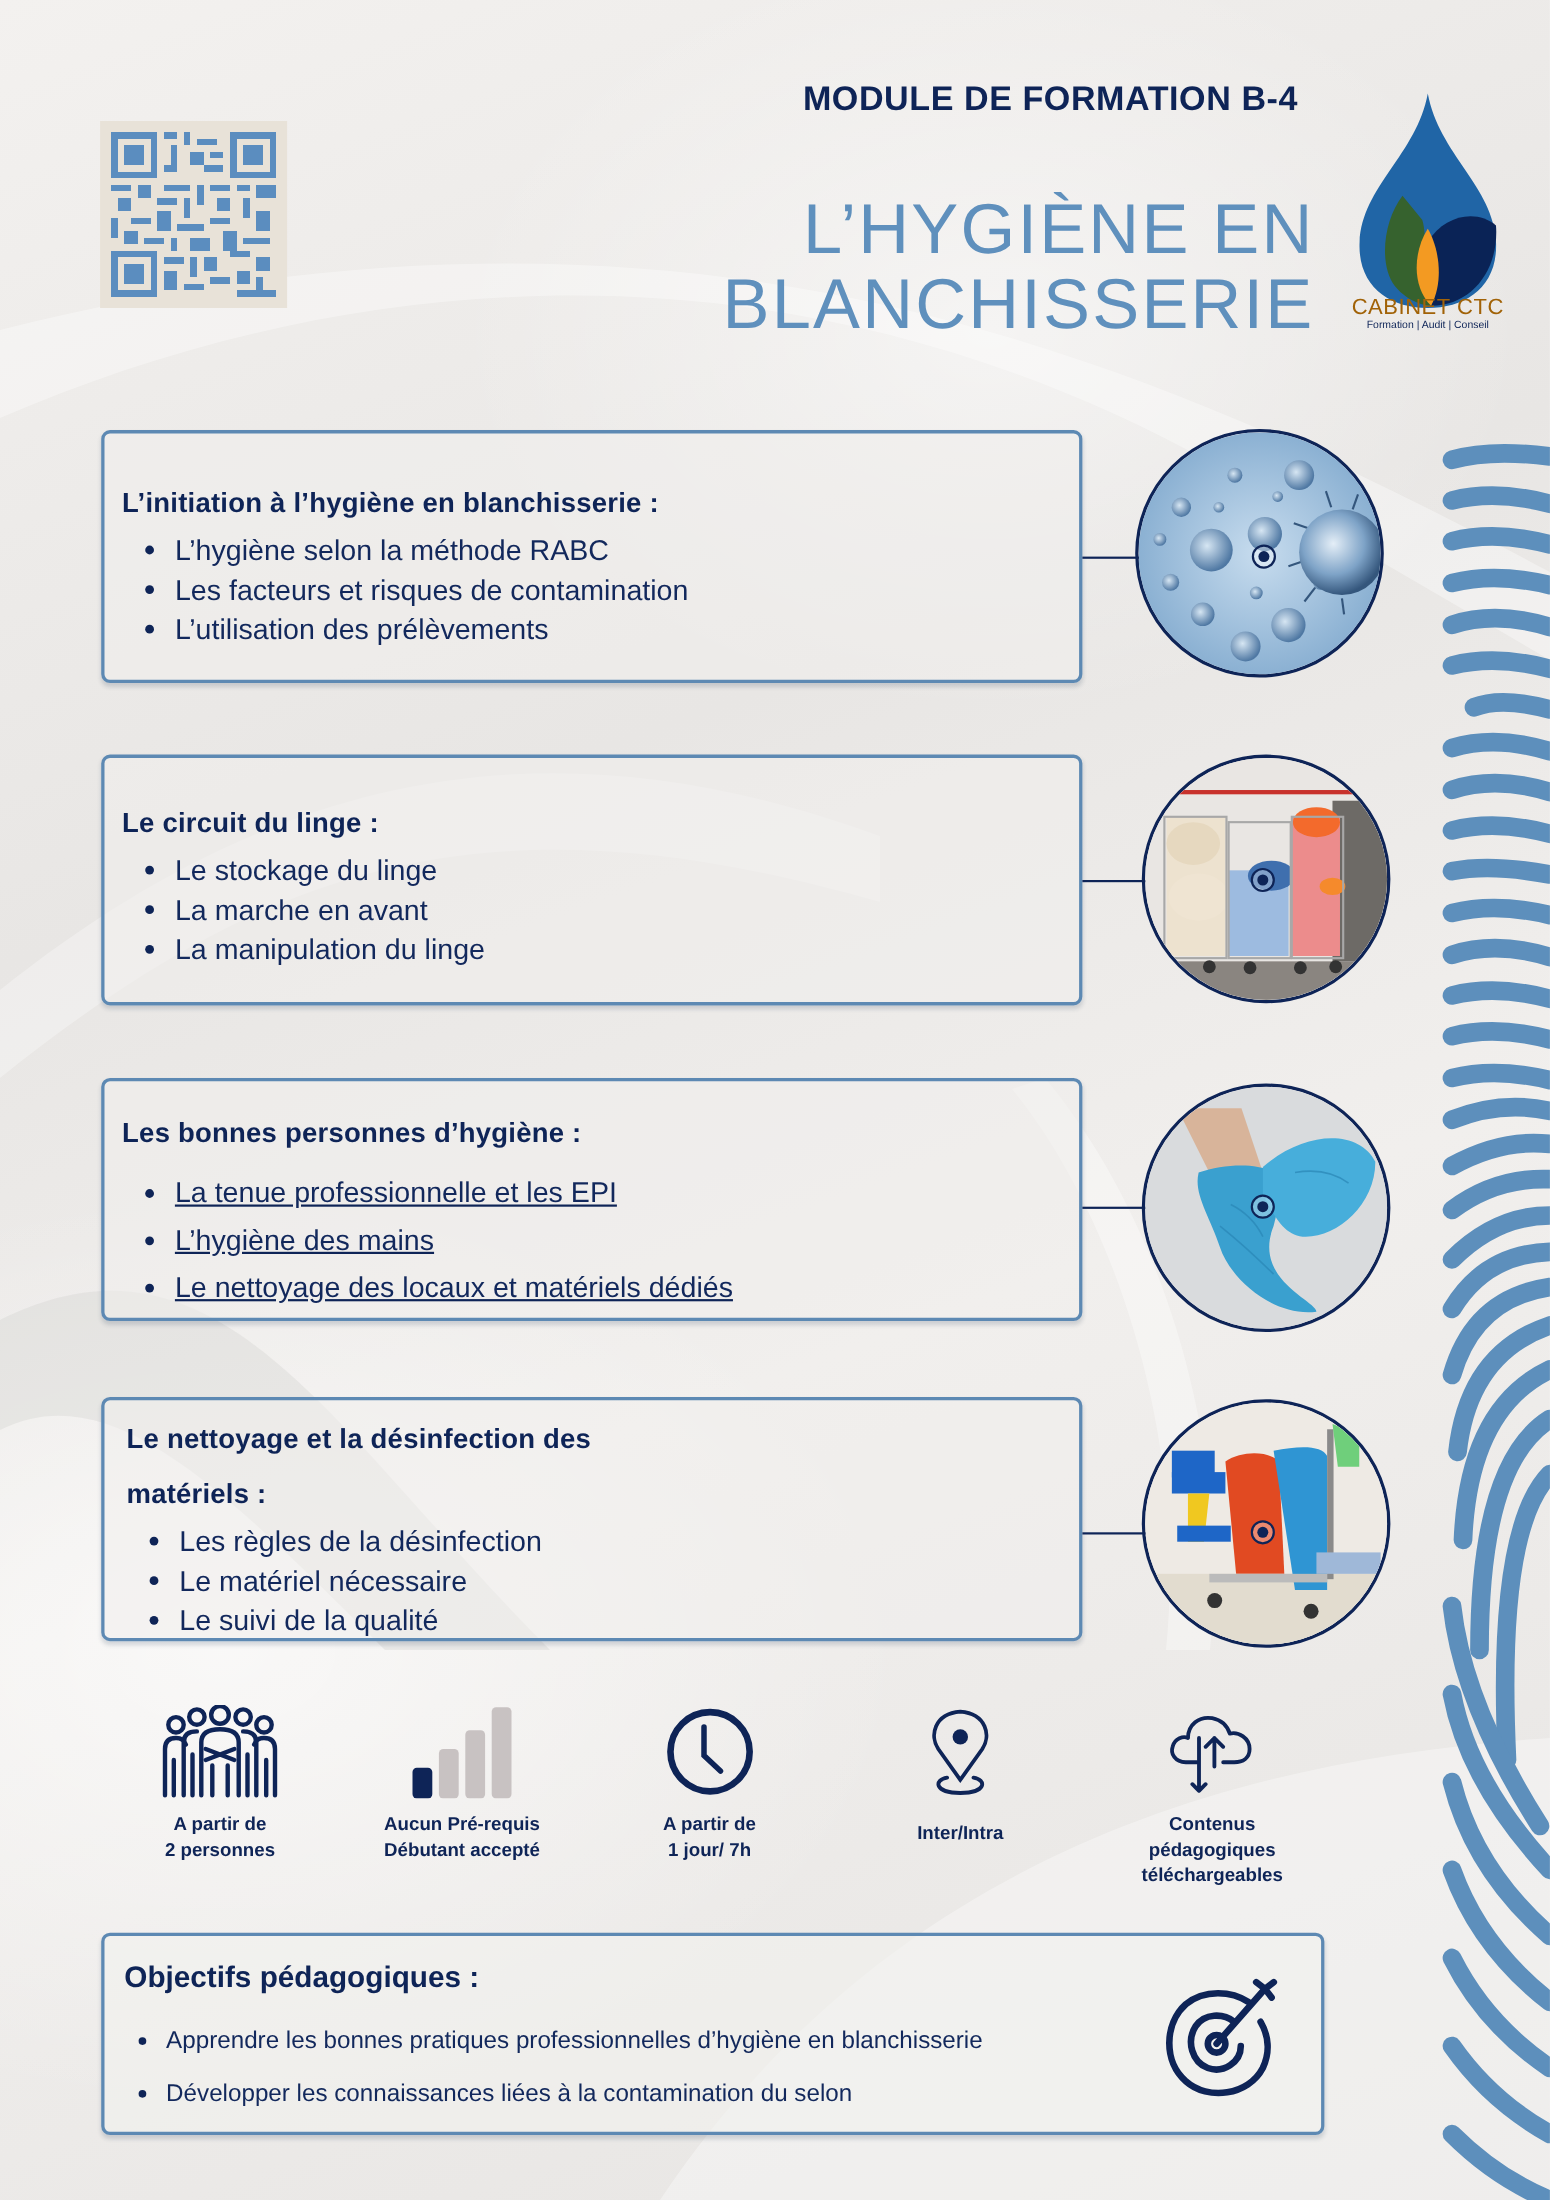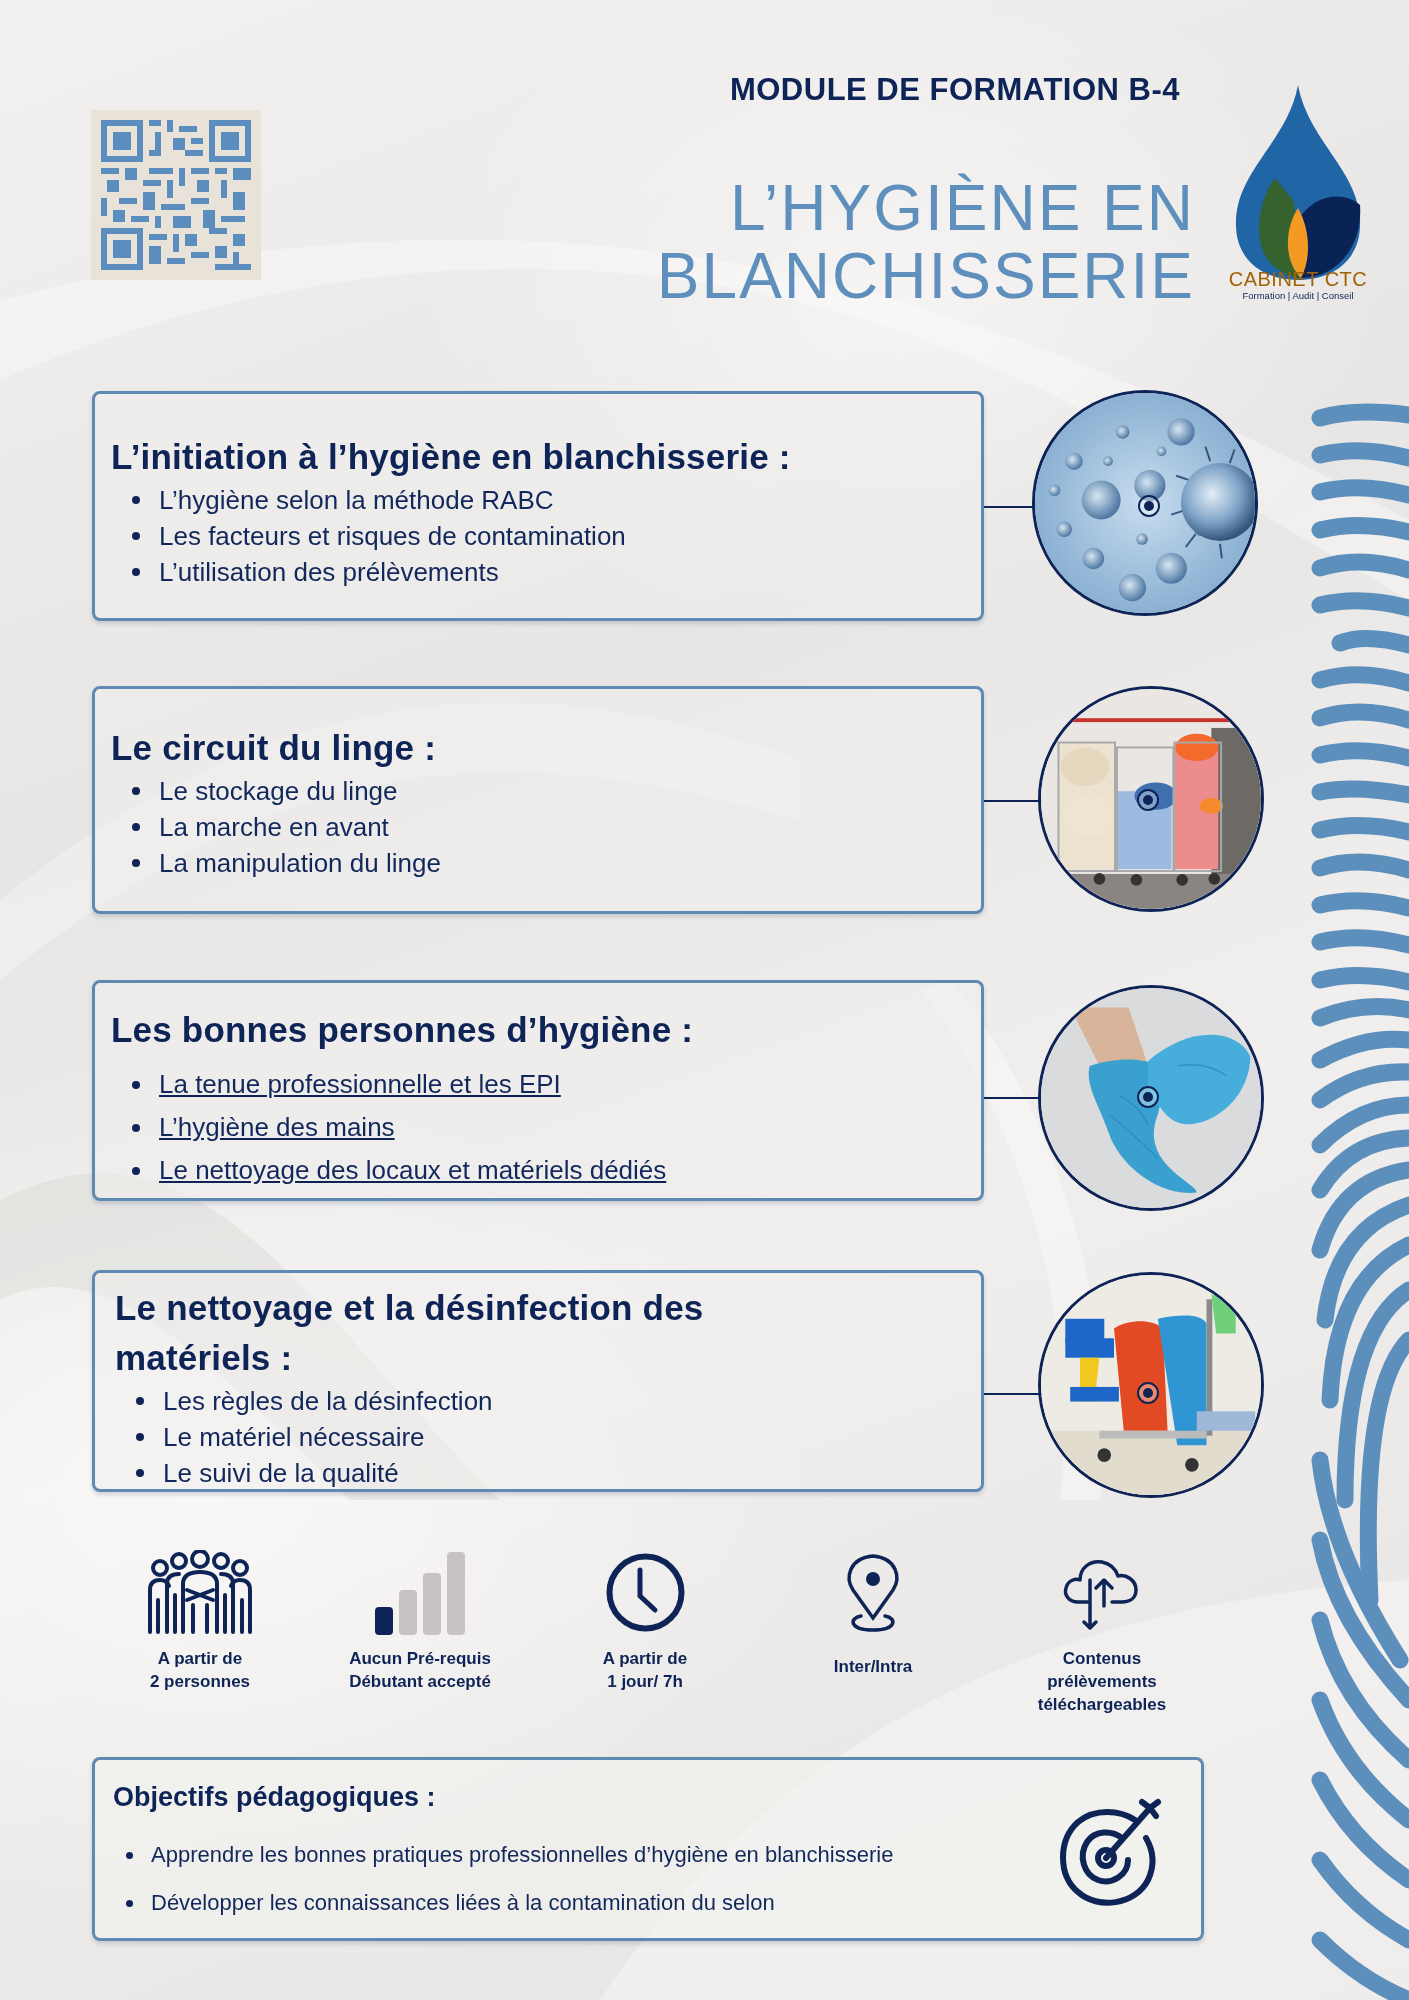--- a/index.html
+++ b/index.html
@@ -37,21 +37,21 @@
   }
   .fingerprint { position: absolute; left: 1305px; top: 400px; width: 104px; height: 1600px; overflow: hidden; }
 
   .card {
     position: absolute; left: 92px; width: 892px;
     border: 3px solid #5d89b3; border-radius: 8px;
     background: rgba(240,239,237,0.55);
     box-shadow: 0 3px 4px rgba(40,60,90,0.18);
   }
   .card h2 {
-    font-weight: bold; font-size: 35px; line-height: 50px; color: #0e2457; letter-spacing: 0.2px;
+    font-weight: bold; font-size: 25px; line-height: 50px; color: #0e2457; letter-spacing: 0.2px;
   }
   .card ul { list-style: none; }
   .card li {
     position: relative; font-size: 26px; color: #12285c; padding-left: 48px;
   }
   .card li::before {
     content: ""; position: absolute; left: 21px; top: 50%; width: 8px; height: 8px;
     margin-top: -4px; border-radius: 50%; background: #0e2457;
   }
   .connector {
@@ -424,21 +424,21 @@
   <span class="lbl" style="margin-top:20px;">Inter/Intra</span>
 </div>
 
 <div class="feature" style="left:1002px;top:1550px;width:200px;">
   <svg class="ic" width="85" height="85" viewBox="0 0 85 85" fill="none" stroke="#0e2457" stroke-width="3.5" stroke-linecap="round" stroke-linejoin="round">
     <path d="M28 52 H 18 C 8 52, 4 44, 6 38 C 8 30, 16 28, 20 30 C 20 18, 30 10, 42 12 C 52 14, 56 20, 58 26 C 66 24, 76 30, 76 40 C 76 48, 70 52, 62 52 H 52"></path>
     <path d="M44 56 V 30 M 36 38 L 44 30 L 52 38"></path>
     <path d="M30 30 V 78 M 24 72 L 30 78 L 36 72"></path>
   </svg>
   <span class="lbl">Contenus
-prélèvements
+pédagogiques
 téléchargeables</span>
 </div>
 
 <div class="objectives">
   <h3>Objectifs pédagogiques :</h3>
   <ul>
     <li>Apprendre les bonnes pratiques professionnelles d’hygiène en blanchisserie</li>
     <li>Développer les connaissances liées à la contamination du selon</li>
   </ul>
   <svg class="target-icon" viewBox="0 0 120 125" fill="none" stroke="#0e2457" stroke-width="6" stroke-linecap="round">

